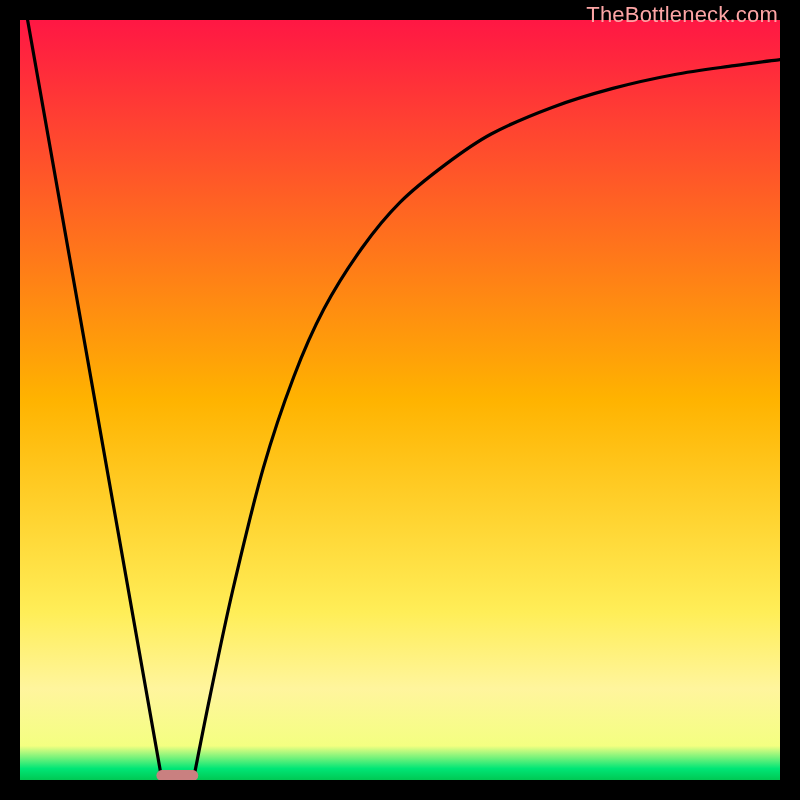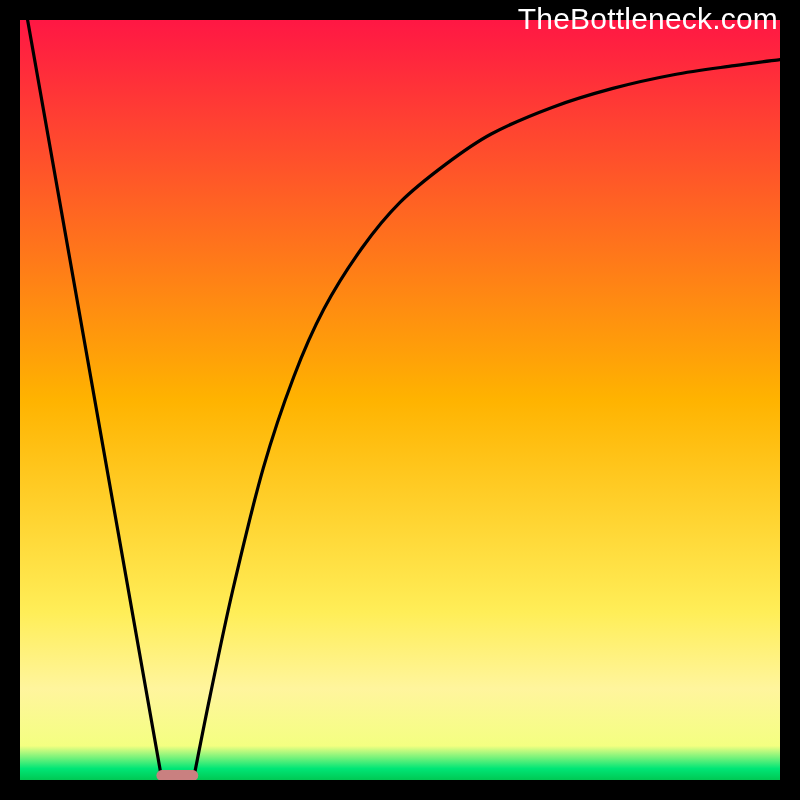--- a/index.html
+++ b/index.html
@@ -23,22 +23,22 @@
     position: absolute;
     left: 0;
     top: 0;
     width: 760px;
     height: 760px;
   }
   .watermark {
     position: absolute;
     top: 2px;
     right: 22px;
-    color: #ffffff;
-    font-size: 30px;
+    color: #fca5a5;
+    font-size: 22px;
     font-weight: 400;
     letter-spacing: 0.2px;
     user-select: none;
   }
 </style>
 </head>
 <body>
 
 <div class="frame">
   <svg class="plot" viewBox="0 0 760 760" preserveAspectRatio="none">

